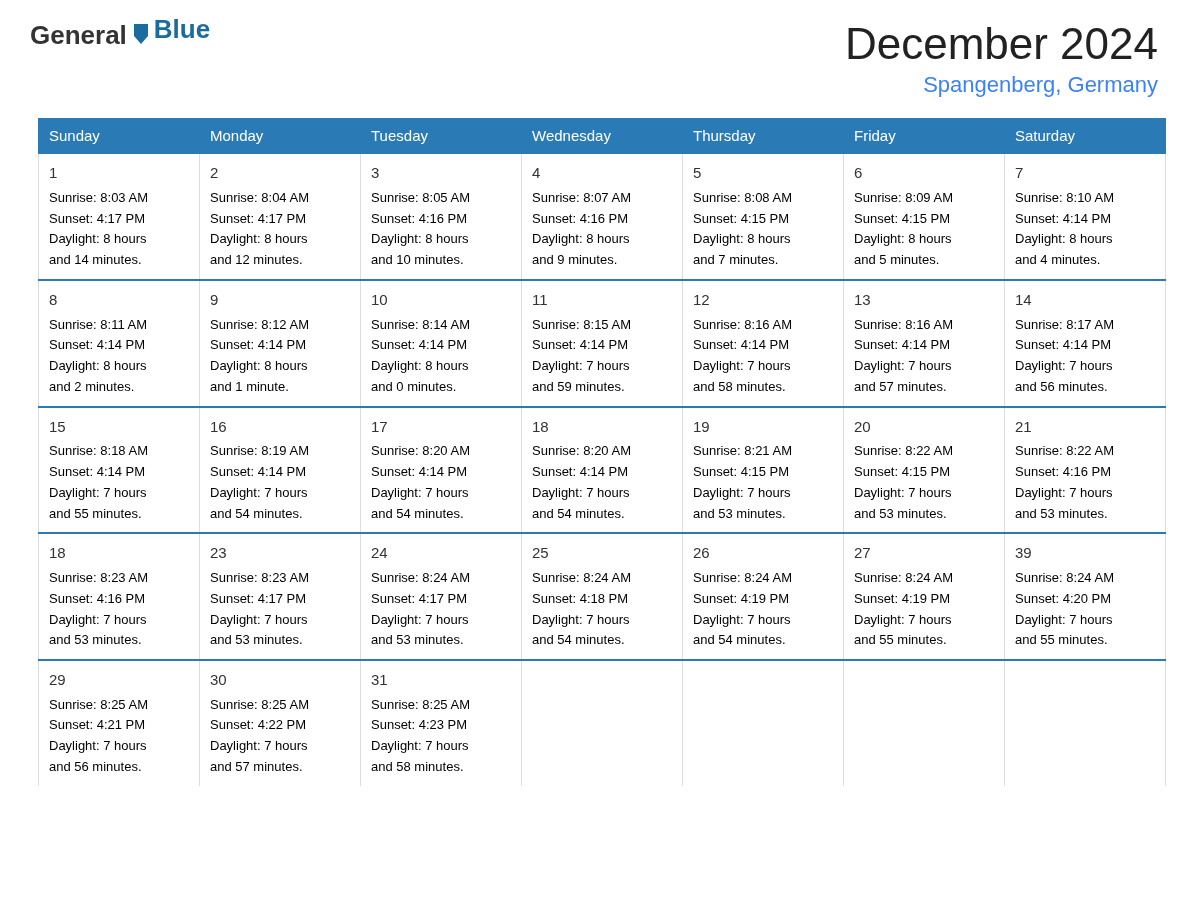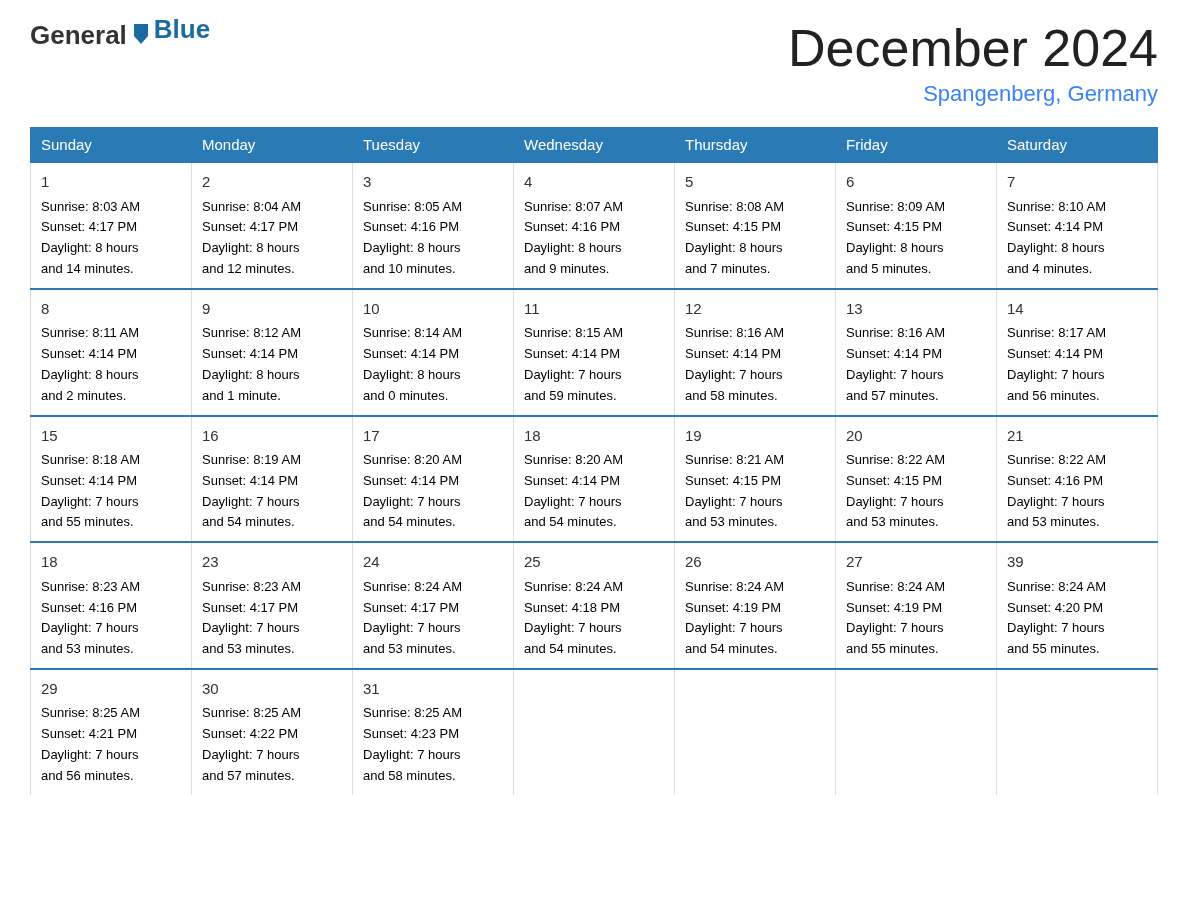--- a/index.html
+++ b/index.html
@@ -25,34 +25,35 @@
       display: flex;
       align-items: center;
       font-size: 26px;
       font-weight: bold;
       color: #333;
     }
     .logo-general { color: #333; }
     .logo-blue { color: #1a6ba0; font-size: 26px; font-weight: bold; }
     .title-block { text-align: right; }
     .month-title {
-      font-size: 52px;
+      font-size: 44px;
       font-weight: normal;
       color: #222;
       line-height: 1.1;
     }
     .location {
       font-size: 22px;
       color: #3b82f6;
       margin-top: 4px;
     }
     .calendar {
       width: 100%;
       border-collapse: collapse;
       font-size: 13.5px;
+      margin-left: 8px;
     }
     .calendar thead th {
       background-color: #2a7ab5;
       color: #fff;
       padding: 8px 10px;
       text-align: left;
       font-size: 15px;
       font-weight: normal;
       border: 1px solid #2a7ab5;
     }

